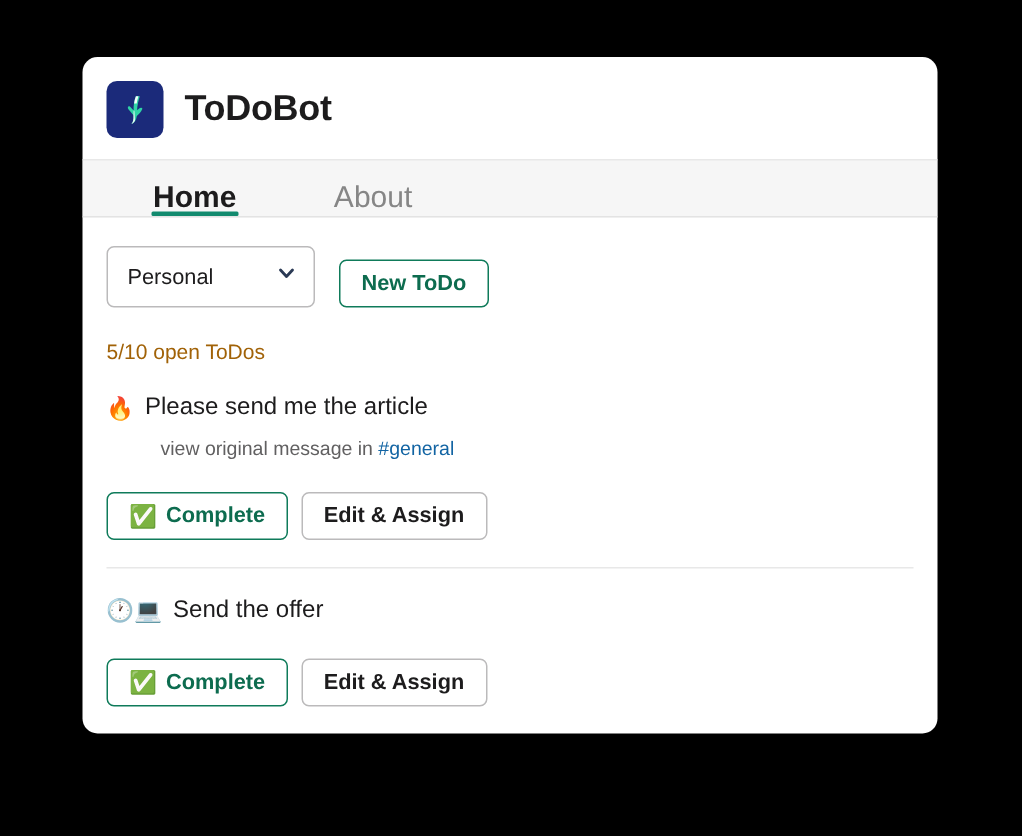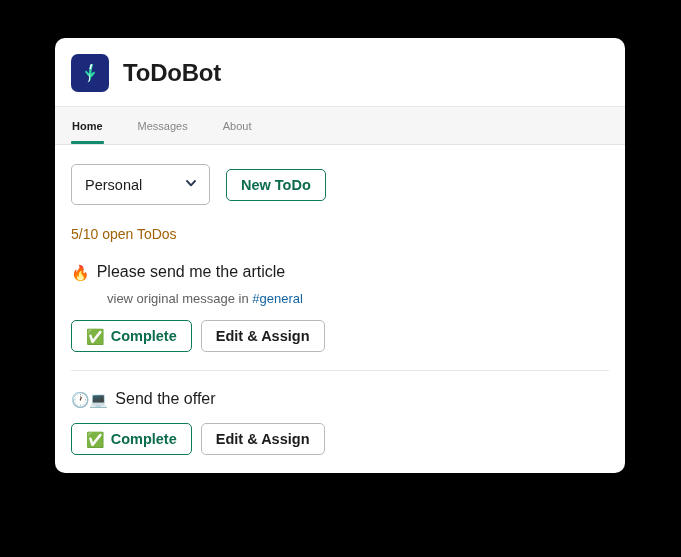--- a/index.html
+++ b/index.html
@@ -55,27 +55,28 @@
     display: flex;
     align-items: stretch;
     background: #f6f6f6;
     border-top: 1px solid #e8e8e8;
     border-bottom: 1px solid #e3e3e3;
     padding: 0 16px;
     height: 37px;
   }
   .tab {
     display: flex;
-    align-items: center;
-    font-size: 11px;
+    align-items: flex-end;
+    font-size: 20px;
     color: #868686;
     margin-right: 33px;
     position: relative;
     cursor: pointer;
     padding: 0 1px;
+    margin-left: 30px;
   }
   .tab.active {
     color: #1d1c1d;
     font-weight: bold;
   }
   .tab.active::after {
     content: "";
     position: absolute;
     left: 0;
     right: 0;
@@ -117,20 +118,21 @@
     align-items: center;
     justify-content: center;
     box-sizing: border-box;
     height: 32px;
     border-radius: 5px;
     font-size: 14.5px;
     background: #ffffff;
     cursor: pointer;
     padding: 0 14px;
     white-space: nowrap;
+    margin-top: 8px;
   }
   .btn-green {
     border: 1px solid #0f7b5a;
     color: #0d6c4f;
     font-weight: bold;
   }
   .btn-default {
     border: 1px solid #bbbabb;
     color: #1d1c1d;
     font-weight: bold;
@@ -197,23 +199,20 @@
         <path d="M12.6 3.2 C12.0 4.8 11.6 6.4 11.4 8.0 L13.1 8.0 C13.4 6.3 13.8 4.7 14.3 3.2 Z" fill="#ffffff" opacity="0.95"></path>
         <path d="M11.1 12.6 L11.0 15.8 C11.2 19.0 10.5 20.9 9.6 21.6 C10.6 21.3 11.4 20.6 12.0 19.5 L11.6 12.8 Z" fill="#ffffff" opacity="0.9"></path>
       </svg>
     </div>
     <div class="app-title">ToDoBot</div>
   </div>
 
   <div class="tab-bar">
     <div class="tab active">
       <span>Home</span>
-    </div>
-    <div class="tab">
-      <span>Messages</span>
     </div>
     <div class="tab">
       <span>About</span>
     </div>
   </div>
 
   <div class="app-body">
 
     <div class="controls-row">
       <div class="select-box">

